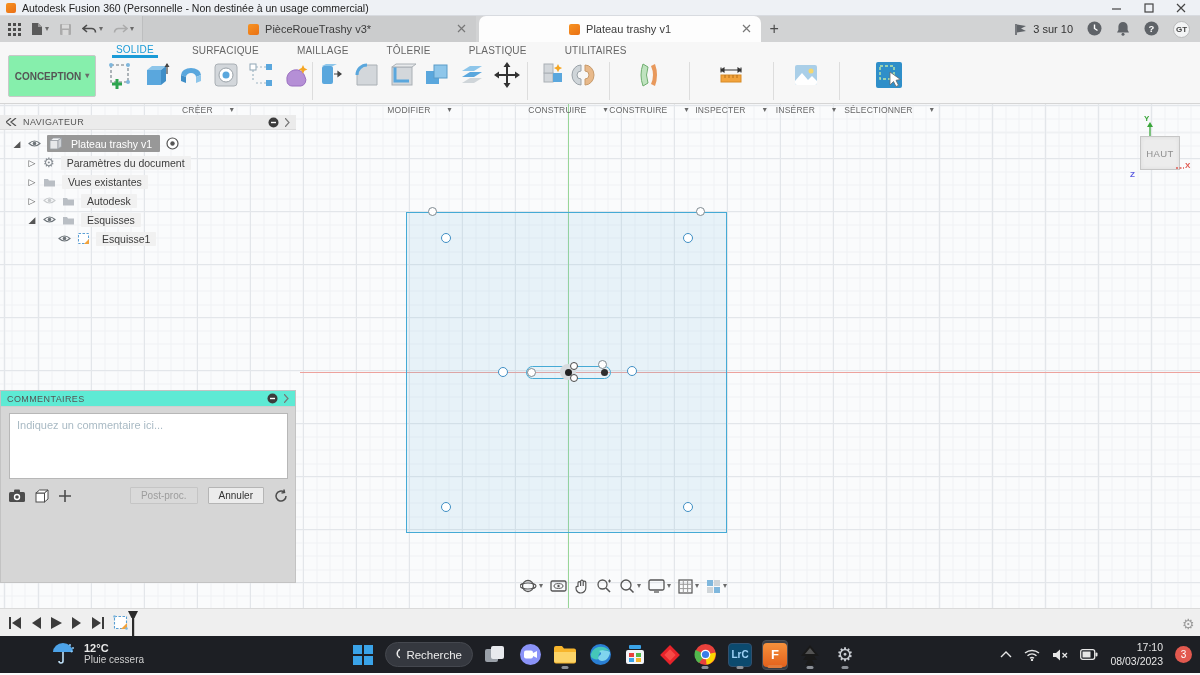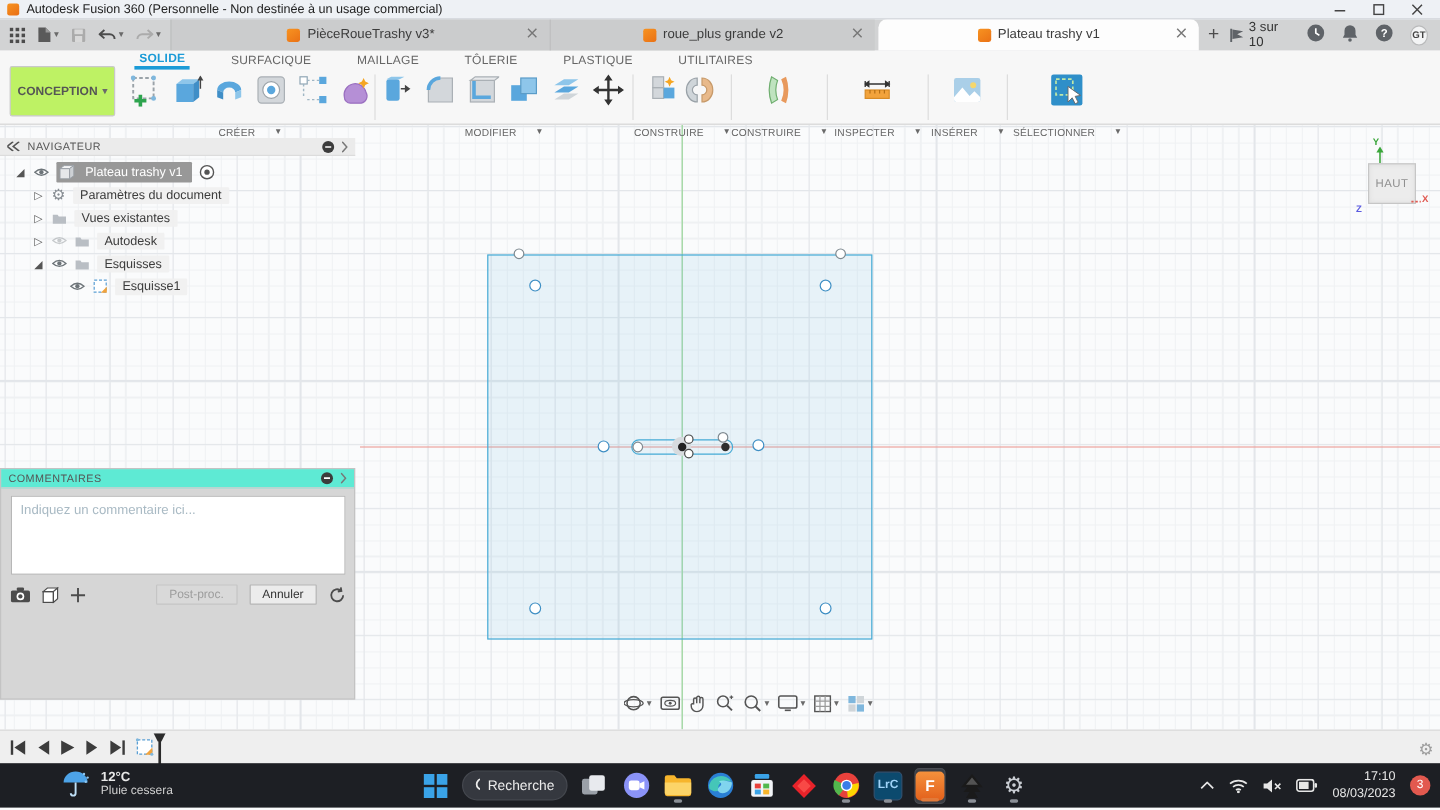--- a/index.html
+++ b/index.html
@@ -24,24 +24,24 @@
   .doc-tab .tab-label { font-size:11px; color:#3c3c3c; }
   .doc-tab .close { position:absolute; right:10px; top:7px; }
   .doc-tab.active { background:#fdfdfd; border-radius:7px 7px 0 0; border-left:none; }
   .newtab { width:26px; height:26px; display:flex; align-items:center; justify-content:center; font-size:16px; color:#4c4c4c; }
   .appbar-right { margin-left:auto; display:flex; align-items:center; gap:14px; padding-right:10px; height:26px; }
   .jobs { display:flex; align-items:center; gap:5px; color:#333; font-size:11px; }
   .round-avatar { width:17px; height:17px; border-radius:50%; background:#f3f4f5; border:1px solid #b9babb; font-size:8px; font-weight:bold; color:#444; display:flex; align-items:center; justify-content:center; }
 
   
   #ribbon { position:absolute; left:0; top:42px; width:1200px; height:62px; background:#f7f7f7; border-bottom:1px solid #d5d5d5; z-index:58; }
-  #workspace-btn { position:absolute; left:8px; top:13px; width:88px; height:42px; background:#bef264; border:1px solid #c9c9c9; border-radius:2px; display:flex; align-items:center; justify-content:center; gap:4px; font-size:10px; font-weight:bold; color:#555; }
+  #workspace-btn { position:absolute; left:8px; top:13px; width:88px; height:42px; background:#86efac; border:1px solid #c9c9c9; border-radius:2px; display:flex; align-items:center; justify-content:center; gap:4px; font-size:10px; font-weight:bold; color:#555; }
   .ribbon-tabs { position:absolute; left:112px; top:0px; display:flex; gap:30px; height:16px; align-items:center; }
   .rtab { font-size:10px; color:#666; letter-spacing:.2px; padding:1px 4px 0 4px; }
-  .rtab.active { color:#1b9bd7; border-bottom:3px solid #1b9bd7; font-weight:bold; }
+  .rtab.active { color:#1b9bd7; border-bottom:3px solid #1b9bd7; font-weight:normal; }
   .ribbon-groups { position:absolute; left:104px; top:16px; right:0; height:45px; display:flex; align-items:flex-start; }
   .rgroup { display:flex; flex-direction:column; align-items:center; padding:0 8px; position:relative; }
   .rgroup .tools { display:flex; gap:3px; height:34px; align-items:center; }
   .rgroup .glabel { font-size:8.5px; color:#666; margin-top:13px; display:flex; gap:17px; align-items:center; letter-spacing:.2px;}
   .rgroup:not(:first-child)::before { content:""; position:absolute; left:0; top:4px; height:38px; width:1px; background:#ddd; }
   .tool { width:32px; height:32px; display:flex; align-items:center; justify-content:center; border-radius:2px; }
   .tool.small { width:26px; }
 
   
   #canvas { position:absolute; left:0; top:104px; width:1200px; height:504px; overflow:hidden;
@@ -187,27 +187,20 @@
         <span class="caret">▾</span>
       </span>
   </div>
   <div class="doc-tab" style="width:334px">
     <span class="cube"></span>
     <span class="tab-label">PièceRoueTrashy v3*</span>
     <span class="close"><svg width="9" height="9">
           <path d="M1,1 L8,8 M8,1 L1,8" stroke="#777" stroke-width="1.2"></path>
         </svg></span>
   </div>
-  <div class="doc-tab" style="width:286px">
-    <span class="cube"></span>
-    <span class="tab-label">roue_plus grande v2</span>
-    <span class="close"><svg width="9" height="9">
-          <path d="M1,1 L8,8 M8,1 L1,8" stroke="#777" stroke-width="1.2"></path>
-        </svg></span>
-  </div>
   <div class="doc-tab active" style="width:282px;margin-left:3px">
     <span class="cube"></span>
     <span class="tab-label">Plateau trashy v1</span>
     <span class="close"><svg width="9" height="9">
           <path d="M1,1 L8,8 M8,1 L1,8" stroke="#777" stroke-width="1.2"></path>
         </svg></span>
   </div>
   <div class="newtab">+</div>
   <div class="appbar-right">
     <span class="jobs">

